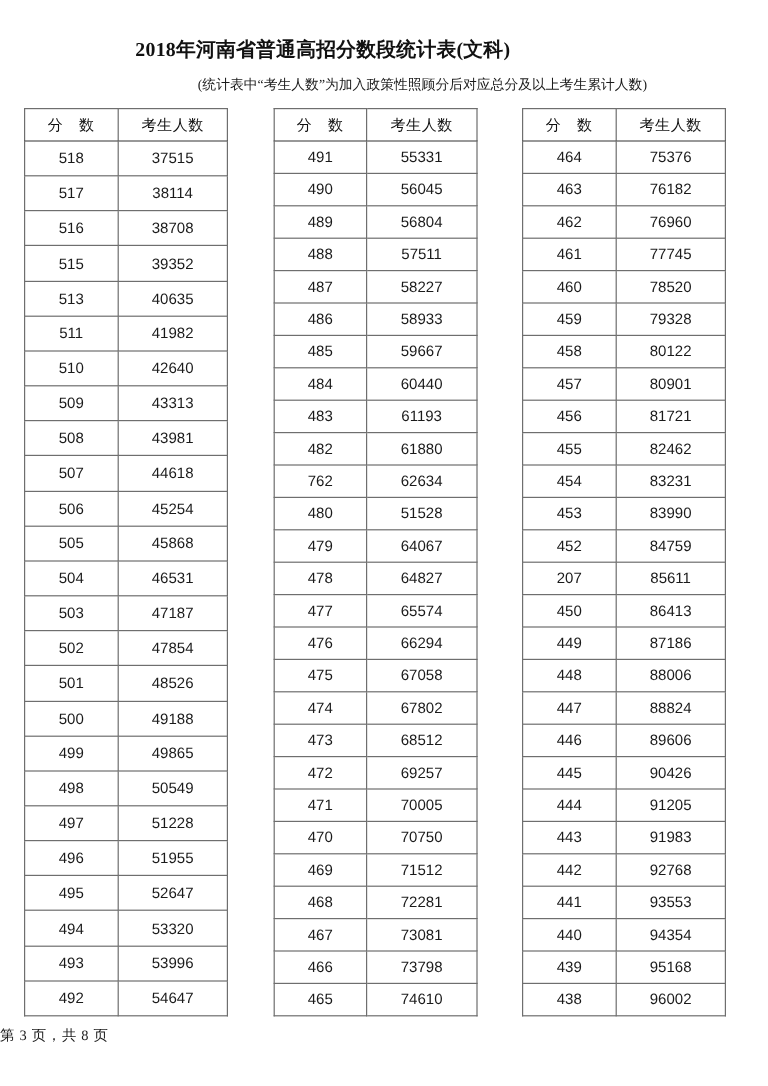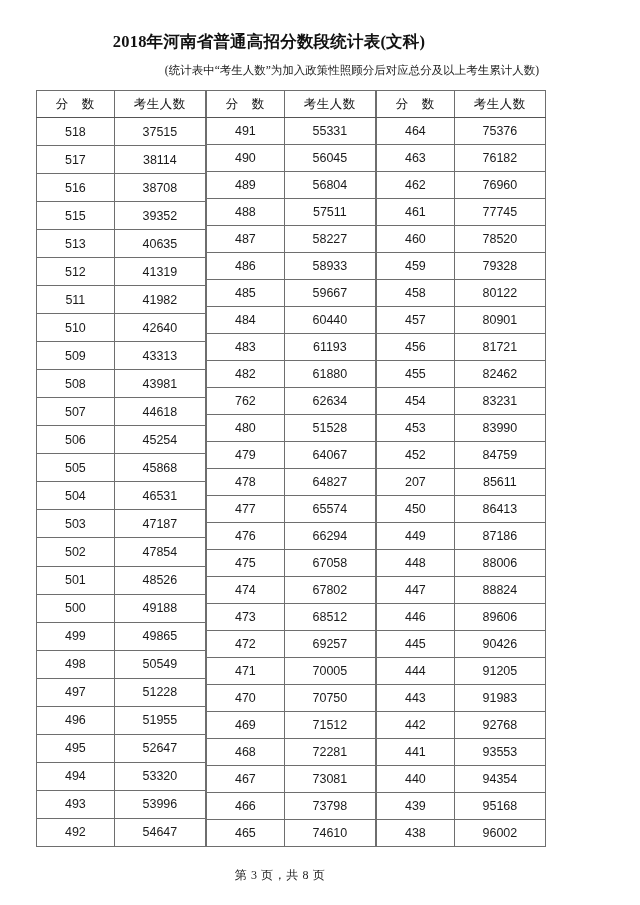--- a/index.html
+++ b/index.html
@@ -45,24 +45,25 @@
     font-weight: normal;
     color: #1a1a1a;
     font-family: "Liberation Serif", "DejaVu Serif", serif;
     padding-left: 32px;
   }
 
   
   .tables-row {
     position: absolute;
     top: 90px;
-    left: 36px;
+    left: 20px;
     width: 585px;
     display: flex;
     flex-direction: row;
+    justify-content: space-between;
   }
   .score-table {
     width: 170px;
     border-collapse: collapse;
     table-layout: fixed;
   }
   .score-table th,
   .score-table td {
     border: 1px solid #6e6e6e;
     height: 26px;
@@ -87,26 +88,24 @@
   }
   .col-score  { width: 46%; }
   .col-count  { width: 54%; }
 
   
   .page-footer {
     position: absolute;
     top: 855px;
     left: 0;
     width: 560px;
-    text-align: center;
     font-size: 12px;
     color: #1a1a1a;
     font-family: "Liberation Serif", "DejaVu Serif", serif;
     letter-spacing: 0.6px;
-    margin-top: 12px;
   }
 </style>
 </head>
 <body>
 
 <div class="page">
 
   <div class="doc-title">2018年河南省普通高招分数段统计表(文科)</div>
 
   <div class="doc-subtitle">(统计表中“考生人数”为加入政策性照顾分后对应总分及以上考生累计人数)</div>
@@ -139,24 +138,20 @@
           </tr>
           <tr>
             <td>515</td>
             <td>39352</td>
           </tr>
           <tr>
             <td>513</td>
             <td>40635</td>
           </tr>
           <tr>
-            <td>512</td>
-            <td>41319</td>
-          </tr>
-          <tr>
             <td>511</td>
             <td>41982</td>
           </tr>
           <tr>
             <td>510</td>
             <td>42640</td>
           </tr>
           <tr>
             <td>509</td>
             <td>43313</td>

